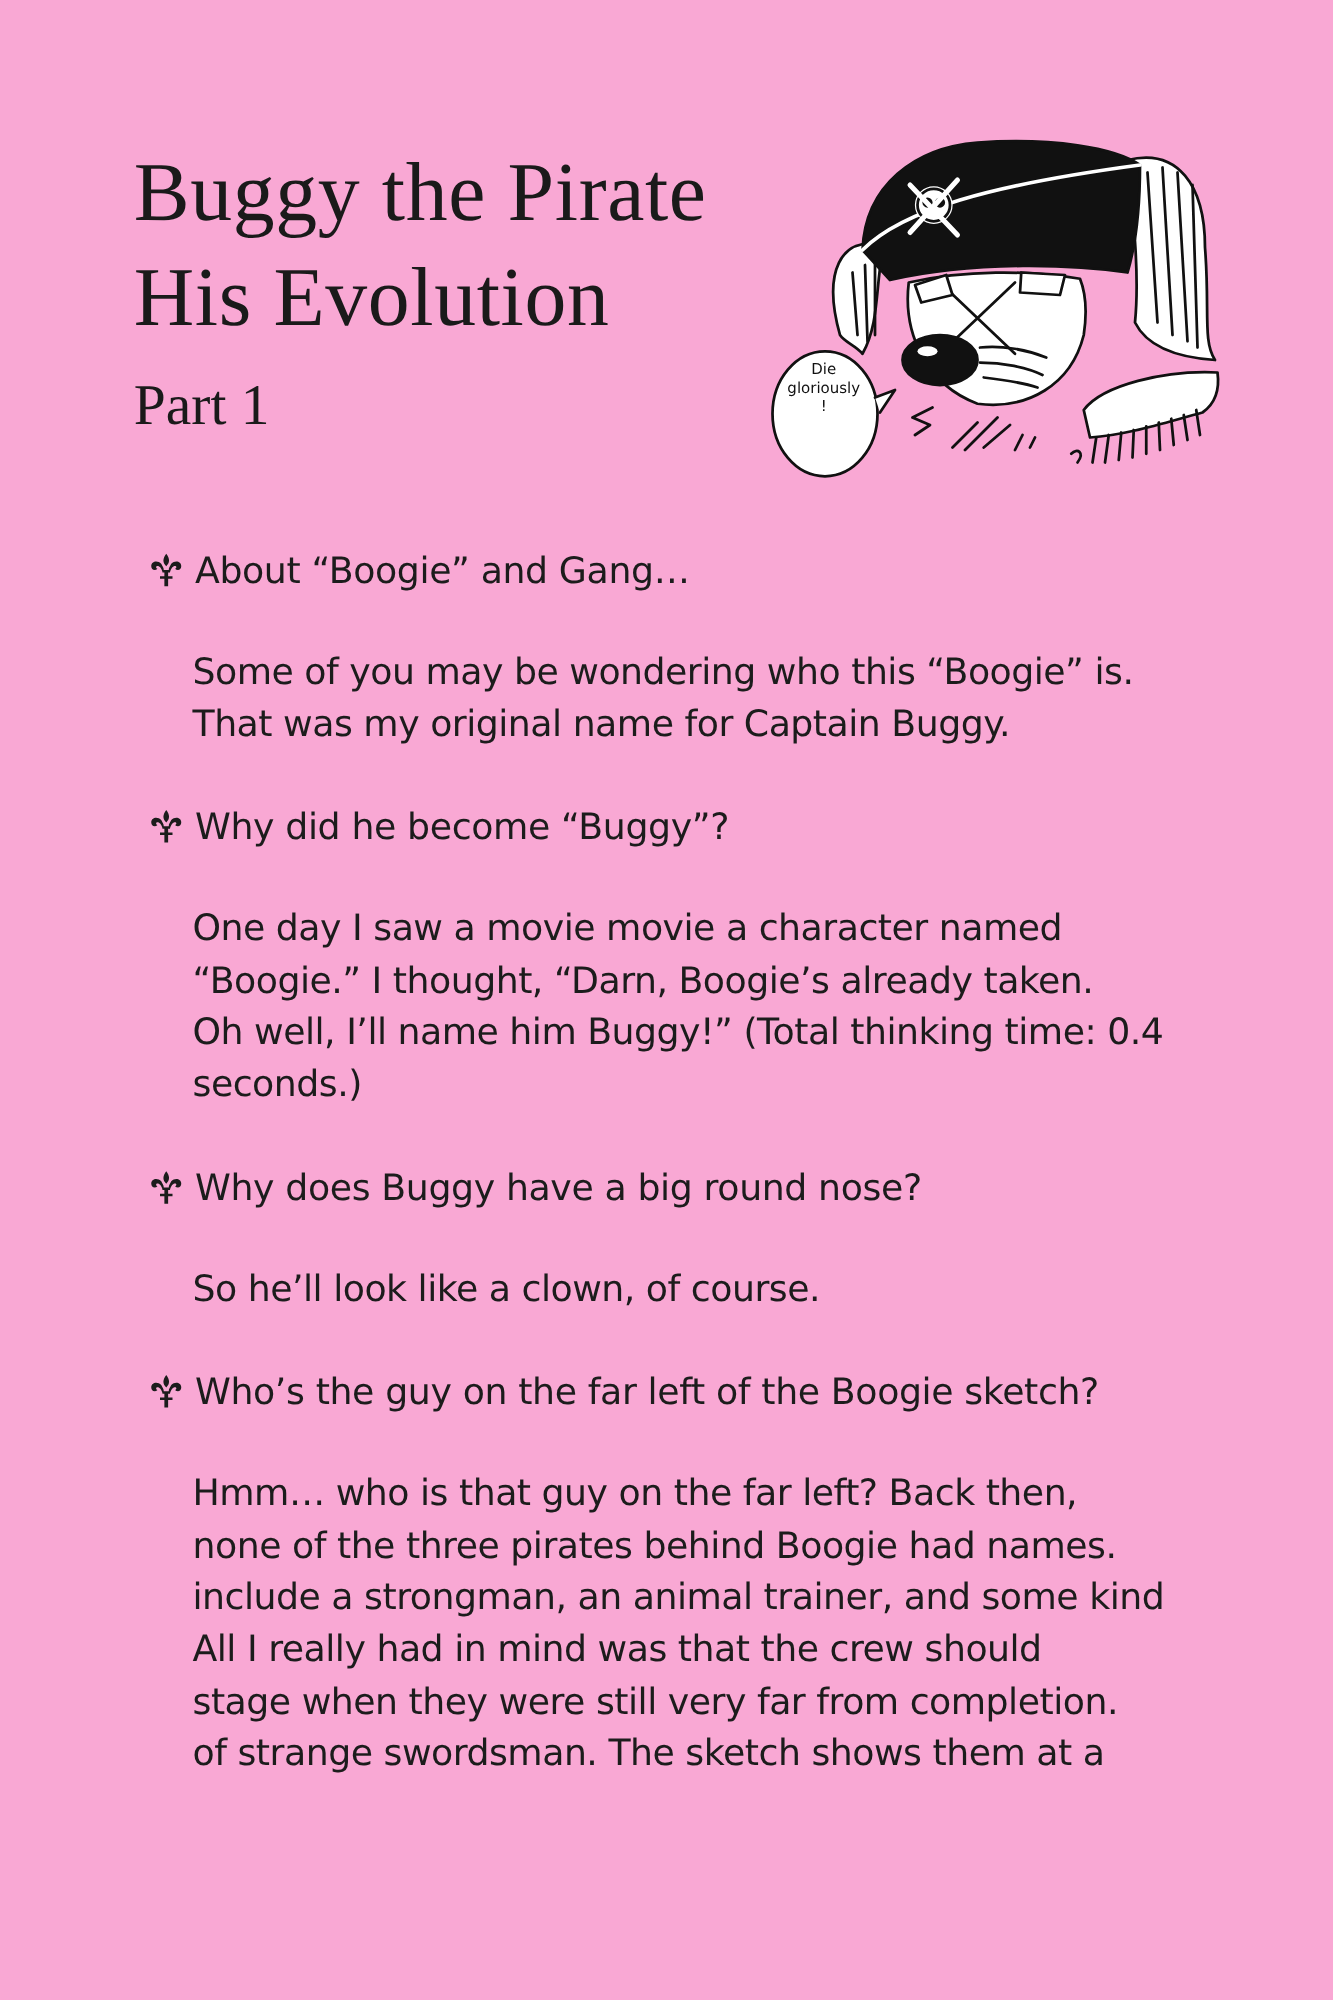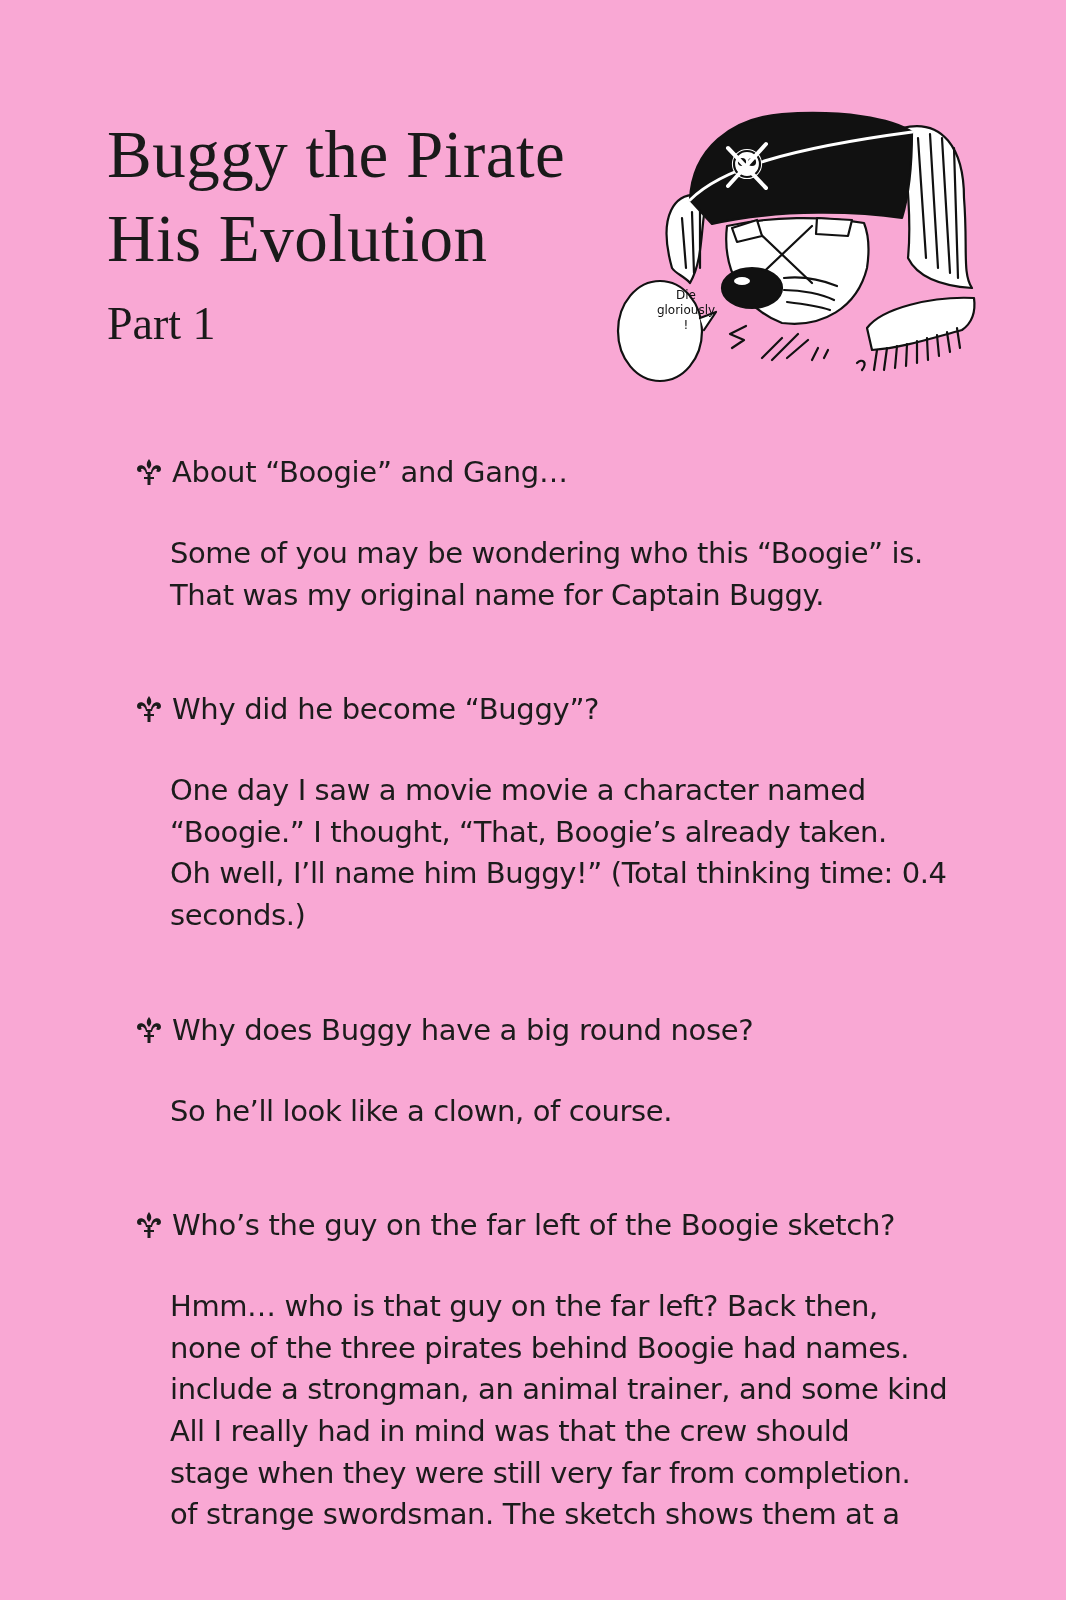--- a/index.html
+++ b/index.html
@@ -43,38 +43,38 @@
     }
     .illustration {
       position: absolute;
       left: 612px;
       top: 108px;
       width: 370px;
       height: 282px;
     }
     .bubble-text {
       position: absolute;
-      left: 643px;
+      left: 616px;
       top: 288px;
       width: 86px;
       text-align: center;
       font-family: "DejaVu Sans", sans-serif;
       font-size: 12px;
       line-height: 15px;
       color: #111;
     }
     .content {
       position: absolute;
       left: 118px;
       top: 435px;
       width: 840px;
       font-family: "DejaVu Sans", "Liberation Sans", sans-serif;
       color: #1c1c1c;
     }
-    .section { margin: 16px; }
+    .section { margin: 0; }
     .question {
       display: flex;
       align-items: center;
       font-size: 29px;
       line-height: 42px;
       height: 42px;
       white-space: nowrap;
       letter-spacing: -0.3px;
     }
     .fleur {
@@ -171,21 +171,21 @@
 
     <div class="section">
       <div class="question">
         <svg class="fleur" viewBox="0 0 30 30">
             <path d="M15 2 C12 6,12 9,15 12 C18 9,18 6,15 2 Z M3 12 C3 8,8 7,11 10 C12 12,13 13,13 15 L17 15 C17 13,18 12,19 10 C22 7,27 8,27 12 C27 15,24 16,22 14 C24 13,23 11,21 12 C19 13,18 16,18 17 L12 17 C12 16,11 13,9 12 C7 11,6 13,8 14 C6 16,3 15,3 12 Z M13.5 17 L16.5 17 L16.5 28 L13.5 28 Z M10 20 L20 20 L20 22 L10 22 Z" fill="#1c1c1c"></path>
           </svg>
         <span>Why did he become “Buggy”?</span>
       </div>
       <div class="answer">
         <span class="ln">One day I saw a movie movie a character named</span>
-        <span class="ln">“Boogie.”  I thought, “That, Boogie’s already taken.</span>
+        <span class="ln">“Boogie.”  I thought, “Darn, Boogie’s already taken.</span>
         <span class="ln">Oh well, I’ll name him Buggy!” (Total thinking time: 0.4</span>
         <span class="ln">seconds.)</span>
       </div>
     </div>
 
     <div class="gap"></div>
 
     <div class="section">
       <div class="question">
         <svg class="fleur" viewBox="0 0 30 30">

